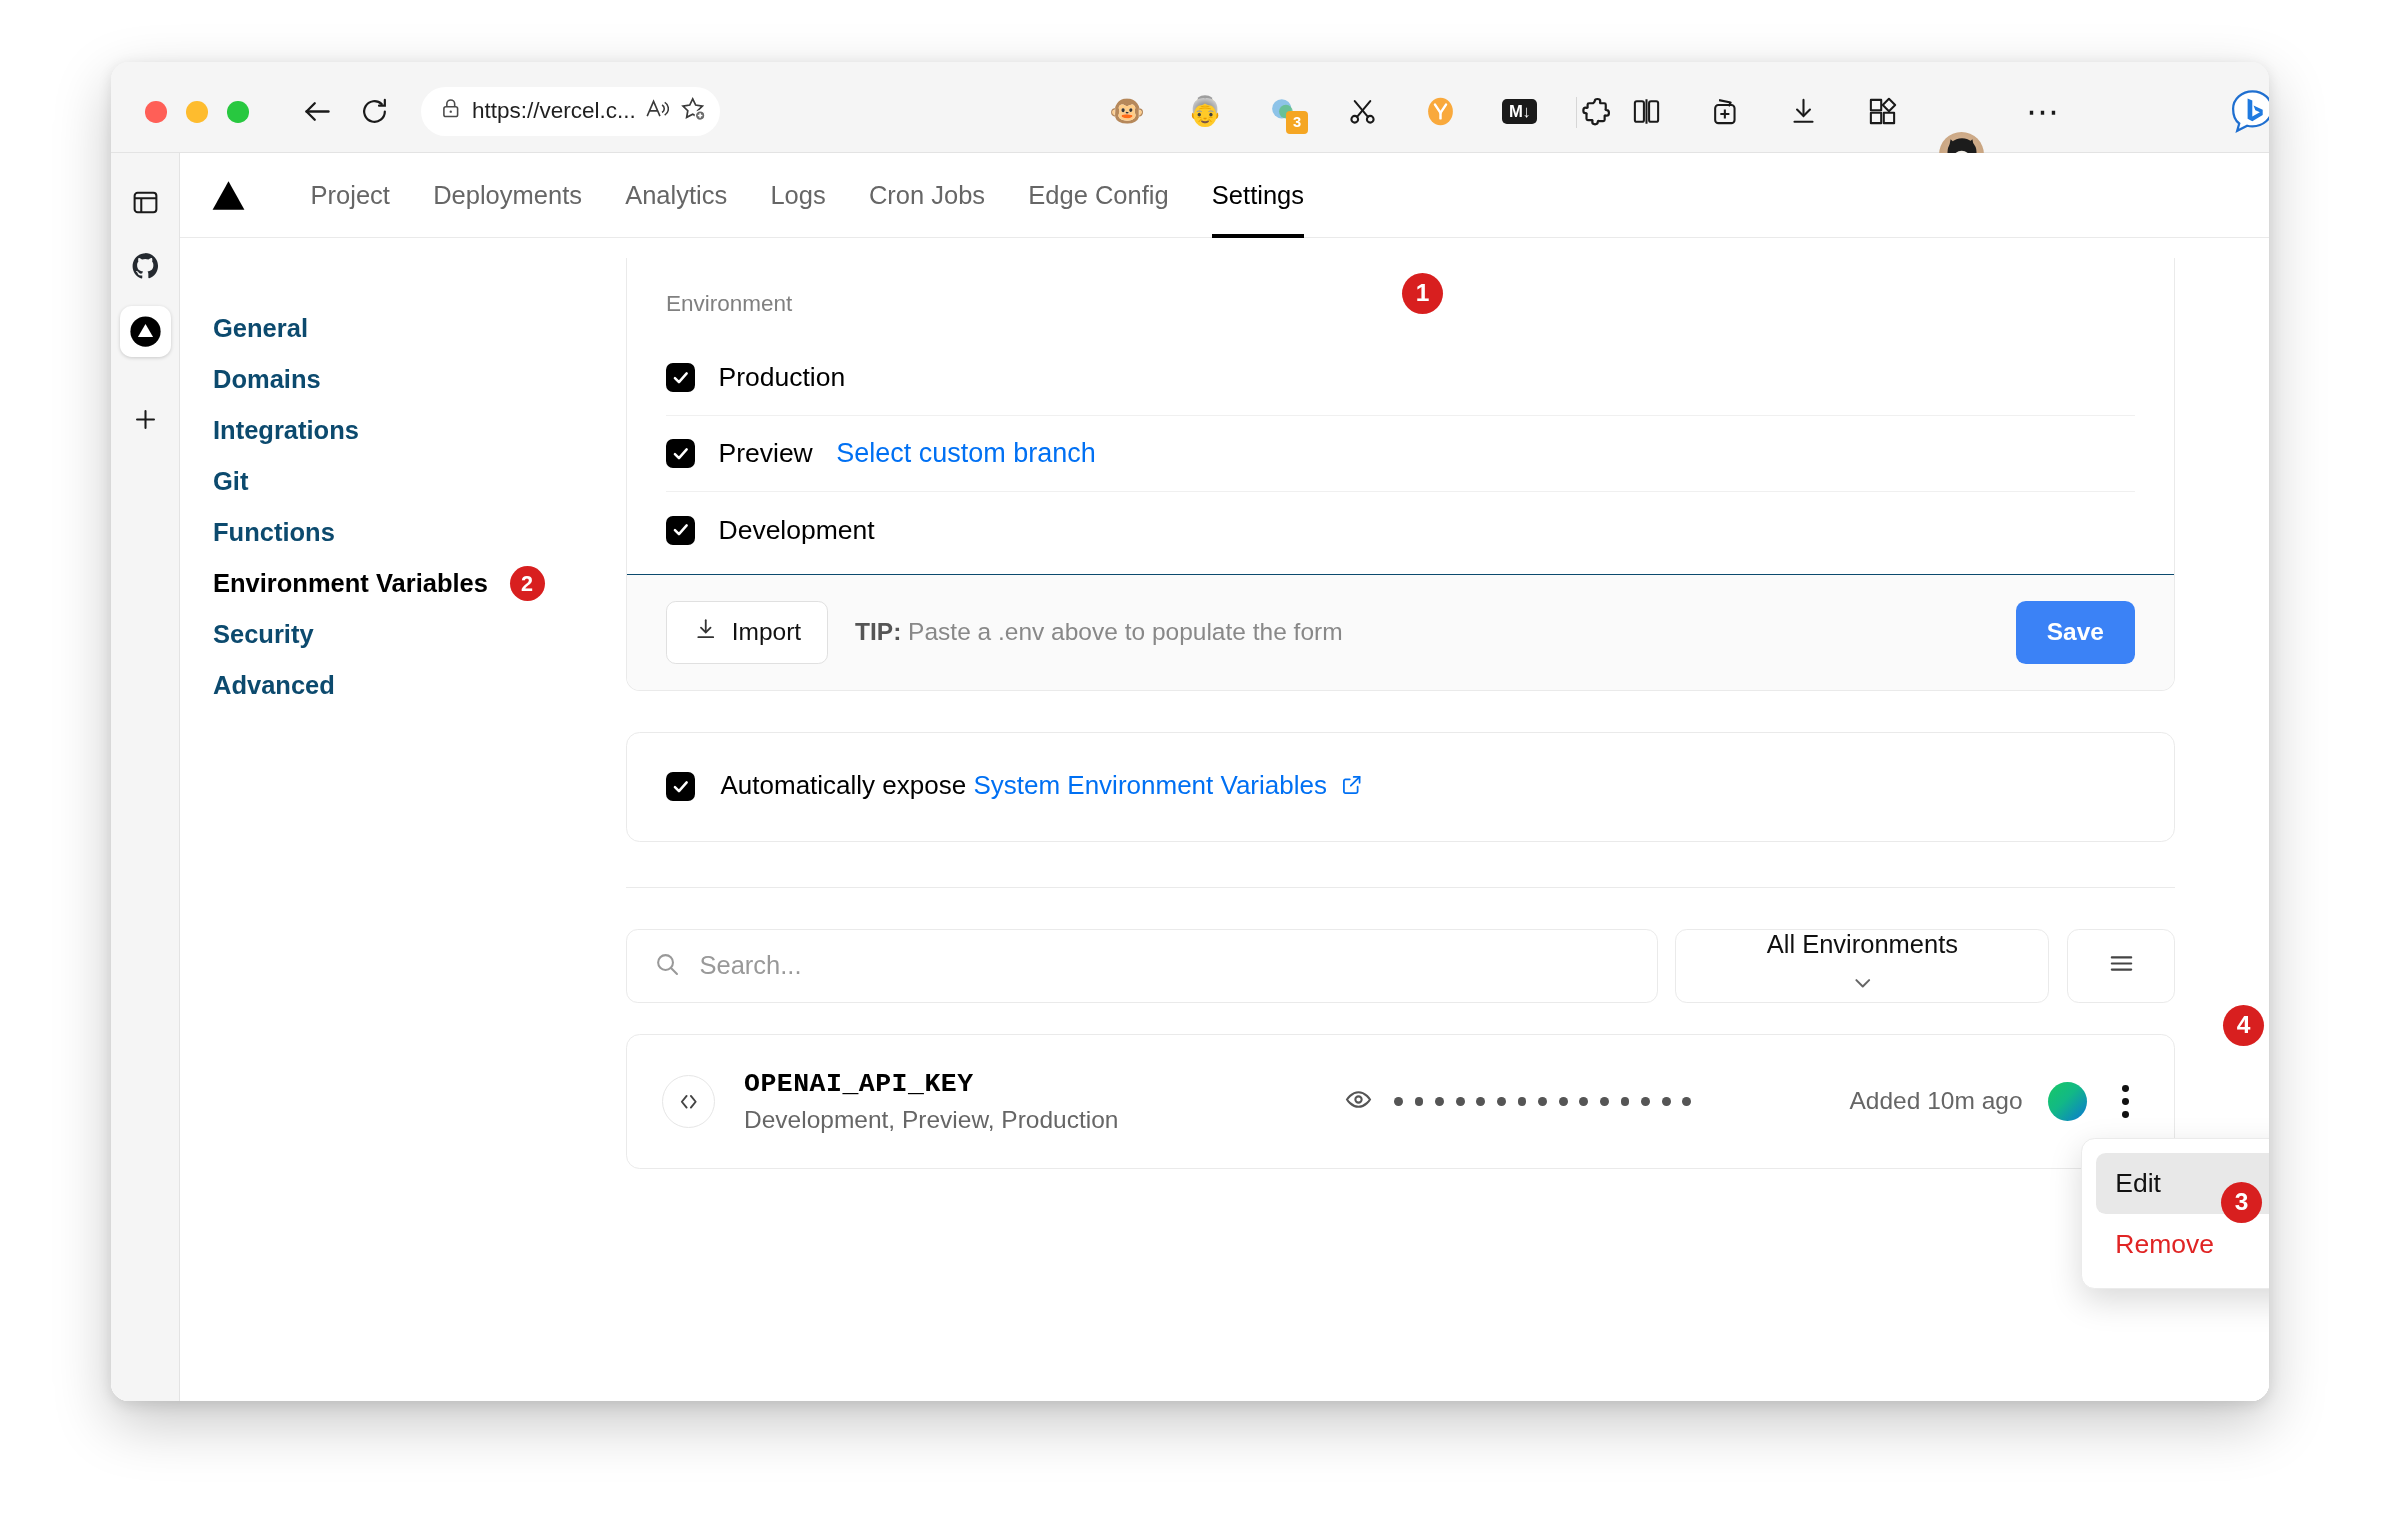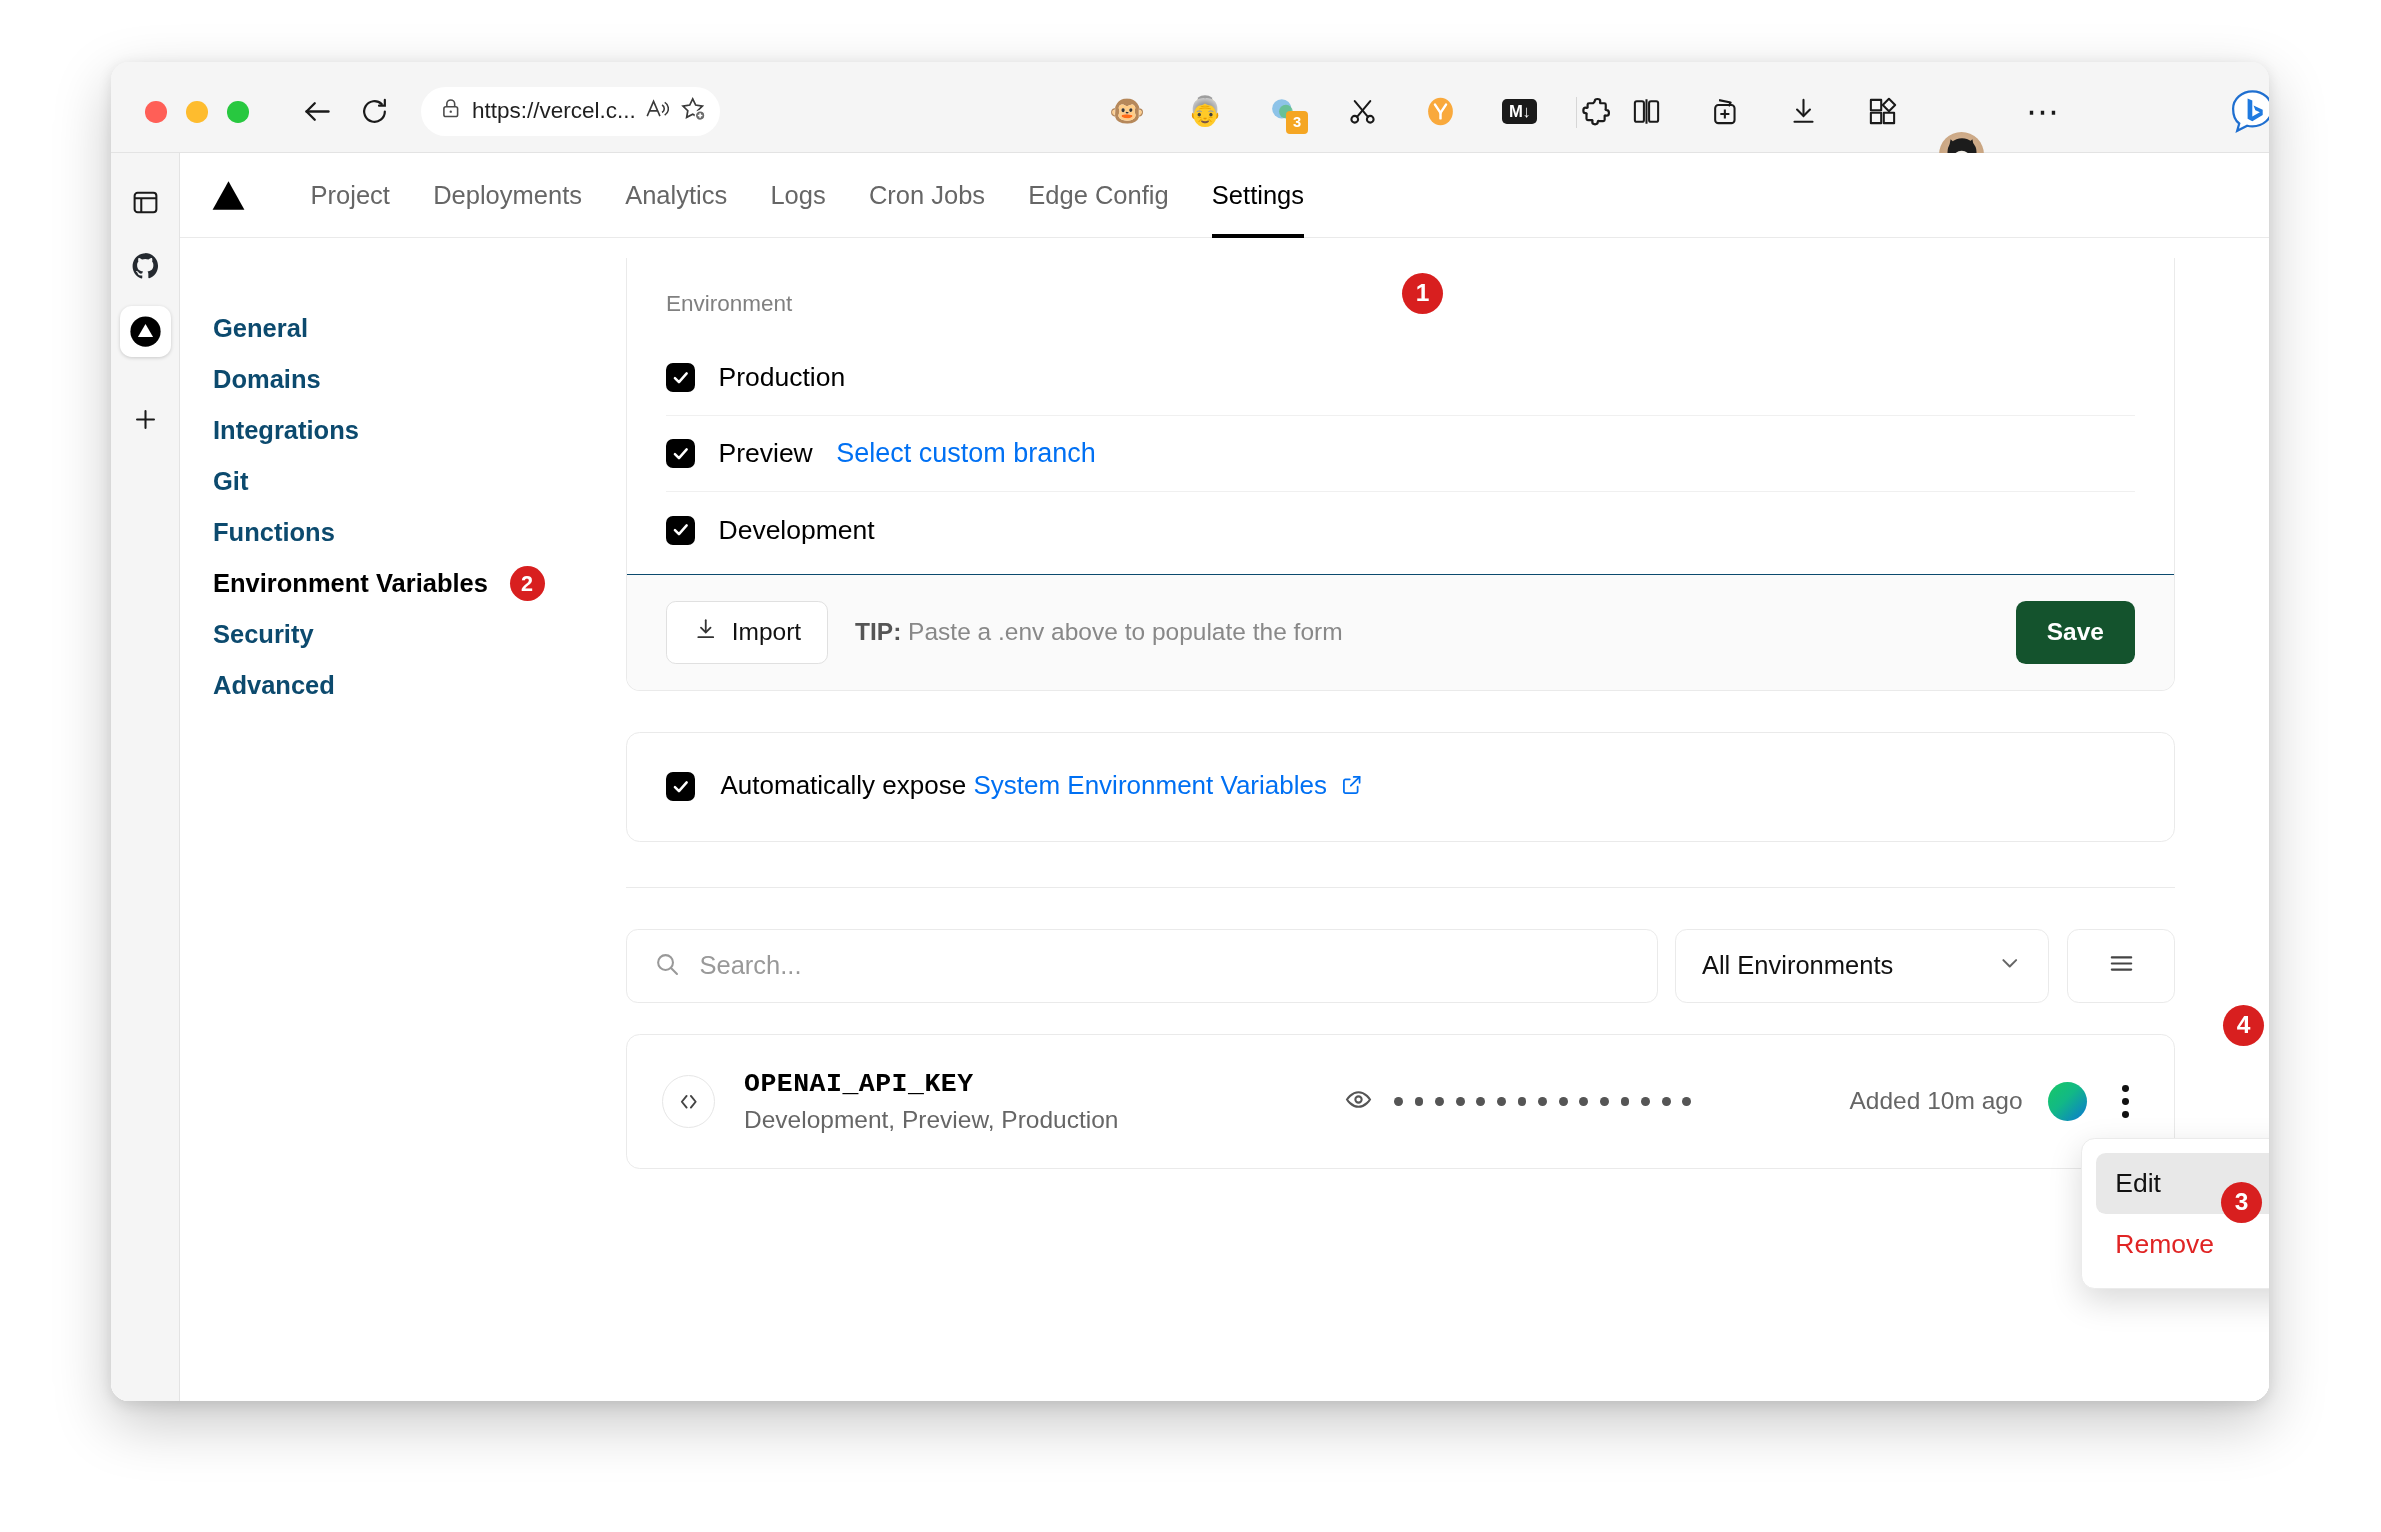--- a/index.html
+++ b/index.html
@@ -286,21 +286,21 @@
     border-radius: 9.8px;
     display: flex; align-items: center; gap: 13.7px;
     padding: 0 25.5px;
     font-size: 24.5px; color: #111;
   }
   #tip-text { font-size: 24.5px; color: #888888; }
   #tip-text b { color: #555555; }
   #save-button {
     margin-left: auto;
     height: 63px;
-    background: #14532d; color: #fff;
+    background: #3b82f6; color: #fff;
     border-radius: 9.8px;
     display: flex; align-items: center; justify-content: center;
     padding: 0 31px;
     font-size: 24.5px; font-weight: bold;
   }
 
   
   #system-env-card {
     margin-top: 41px;
     border: 1px solid #eaeaea;
@@ -340,21 +340,21 @@
     background: transparent;
     width: 100%;
   }
   #search-input::placeholder { color: #999999; }
   #env-filter {
     width: 374px; height: 74px;
     border: 1px solid #eaeaea;
     border-radius: 11.8px;
     display: flex; align-items: center; justify-content: space-between;
     padding: 0 25.5px;
-    font-size: 25.5px; color: #111;
+    font-size: 25.5px; color: #111; flex-direction: column;
   }
   #view-toggle {
     width: 108px; height: 74px;
     border: 1px solid #eaeaea;
     border-radius: 11.8px;
     display: flex; align-items: center; justify-content: center;
   }
 
   
   #envvar-list { margin-top: 31px; }

